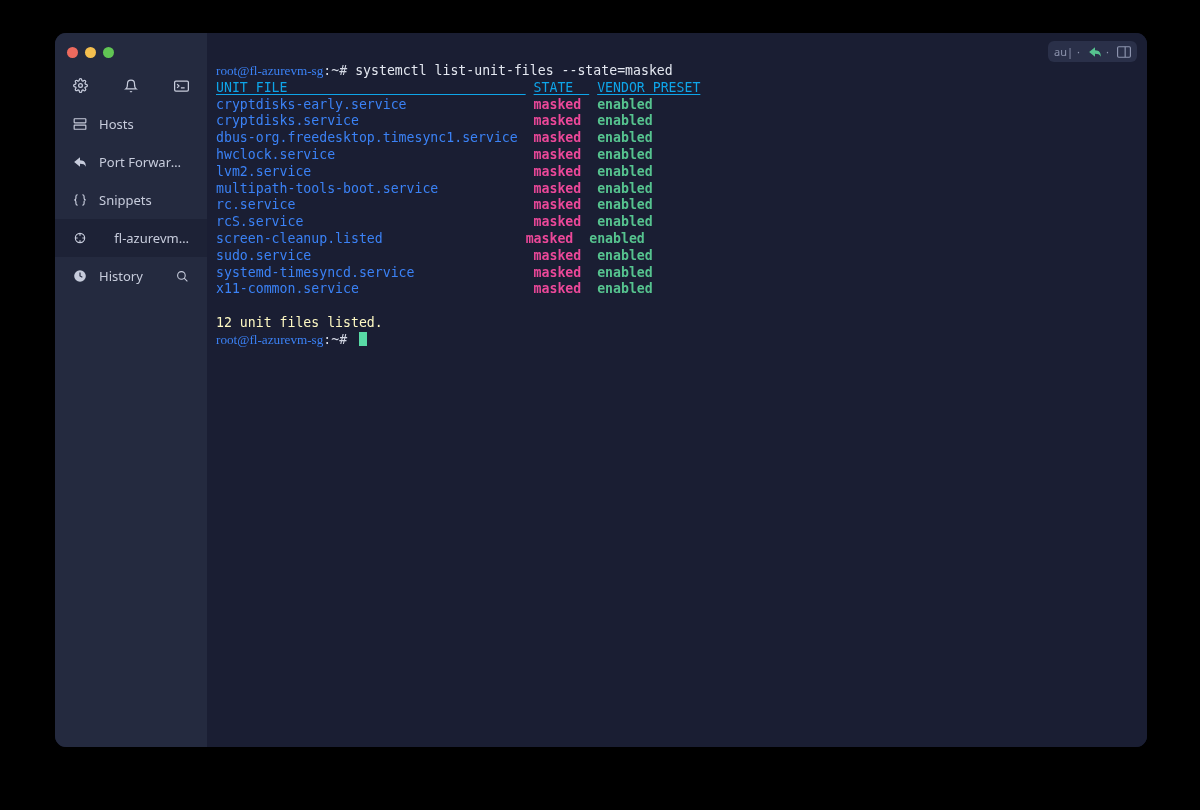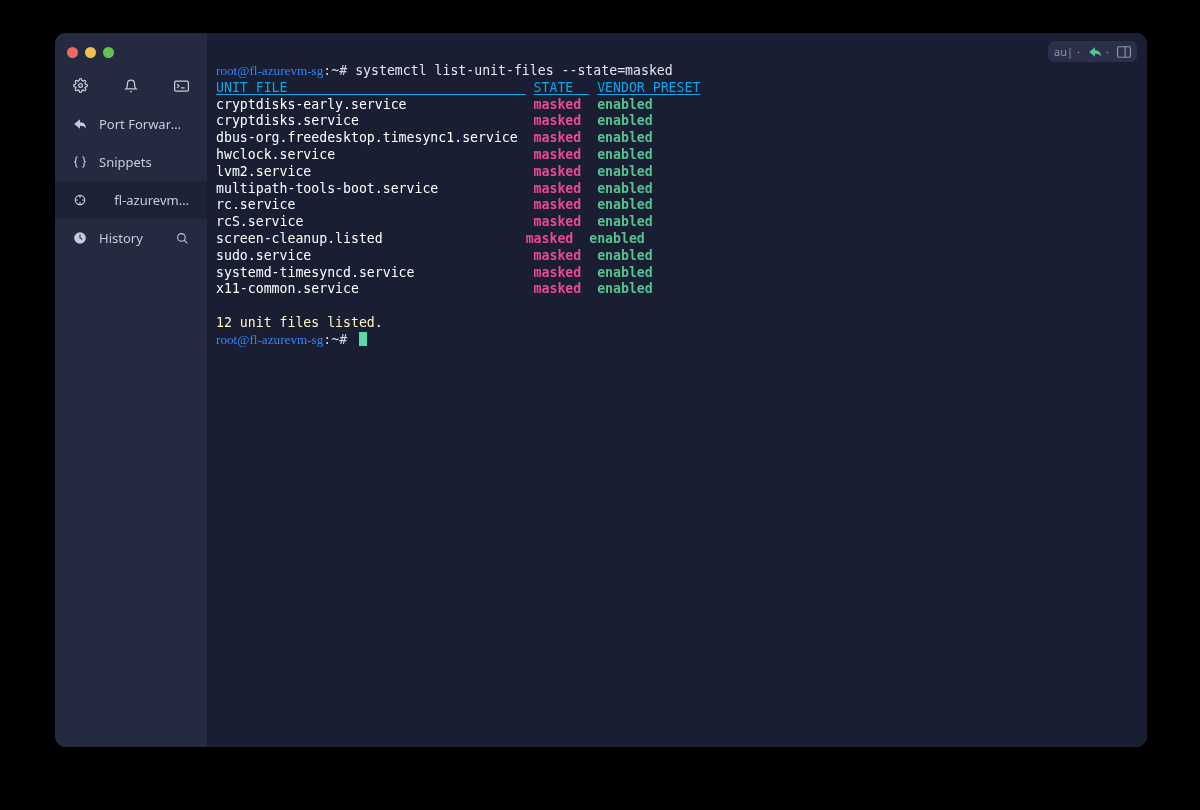--- a/index.html
+++ b/index.html
@@ -31,21 +31,21 @@
   }
   .term-inner {
     font-family: "SFMono-Regular", Menlo, Consolas, "DejaVu Sans Mono", monospace;
     font-size: 13.2px; line-height: 16.8px; white-space: pre; color:#b2e3d1;
     padding-top: 30px;
   }
   .prompt-line { color:#d3d7e3; }
   .prompt-host { color:#3b82f6;font-family:Liberation Serif, serif; }
   .prompt-cmd  { color:#e4e8f1; }
   .hdr { color:#0ea5e9; text-decoration: underline; text-underline-offset:2px; }
-  .svc-name { color:#ffffff; }
+  .svc-name { color:#3b82f6; }
   .masked   { color:#ec4899; font-weight:600; }
   .preset   { color:#56c38f; font-weight:600; }
   .summary  { color:#fef9c3; }
   .cursor   { display:inline-block; width:8px; height:14px; background:#58daa5; vertical-align:-2px; margin-left:4px;}
   .topright {
     position:absolute; top:8px; right:10px; display:flex; align-items:center; gap:8px;
     background:#2a3049; border-radius:6px; padding:3px 6px; color:#8d94ae; font-size:11px;
   }
   .topright .seg { display:flex; align-items:center; gap:4px; }
   svg { display:block; }
@@ -76,20 +76,31 @@
           </svg>
       </span>
       <span class="ic">
         <svg width="15" height="12" viewBox="0 0 24 18" fill="none" stroke="#c7ccdc" stroke-width="2">
             <rect x="1" y="1" width="22" height="16" rx="2"></rect>
             <path d="M5 6l3 3-3 3M11 12h6"></path>
           </svg>
       </span>
     </div>
 
+    <div class="nav-item">
+      <span class="ic">
+        <svg width="14" height="14" viewBox="0 0 24 24" fill="none" stroke="#c7ccdc" stroke-width="2">
+            <rect x="2" y="3" width="20" height="7" rx="1"></rect>
+            <rect x="2" y="14" width="20" height="7" rx="1"></rect>
+            <line x1="6" y1="6.5" x2="6" y2="6.5"></line>
+            <line x1="6" y1="17.5" x2="6" y2="17.5"></line>
+          </svg>
+      </span>
+      <span class="nav-label">Hosts</span>
+    </div>
 
 
     <div class="nav-item">
       <span class="ic">
         <svg width="14" height="12" viewBox="0 0 24 20" fill="#c7ccdc">
             <path d="M2 10l10-8v5c8 0 10 5 10 11-2-4-5-5-10-5v5L2 10z"></path>
           </svg>
       </span>
       <span class="nav-label">Port Forwarding</span>
     </div>

